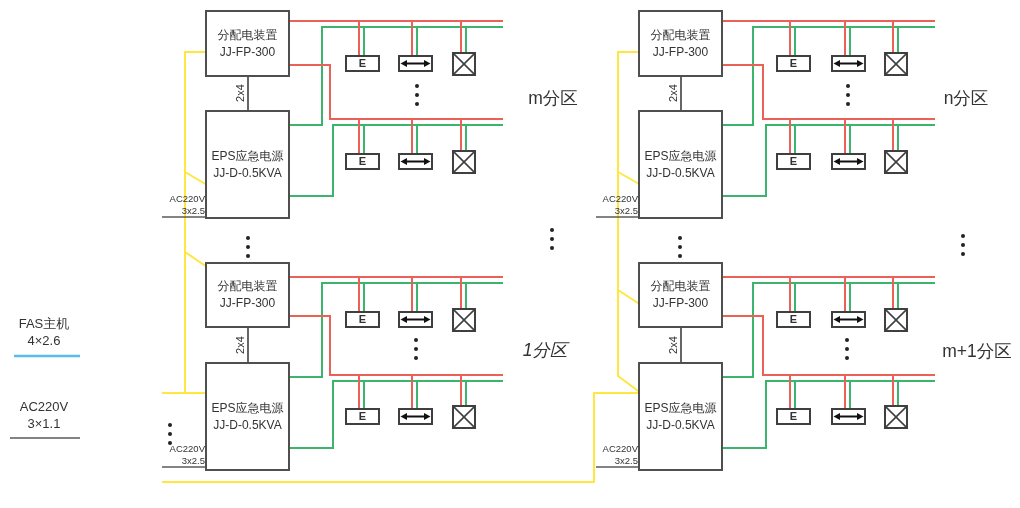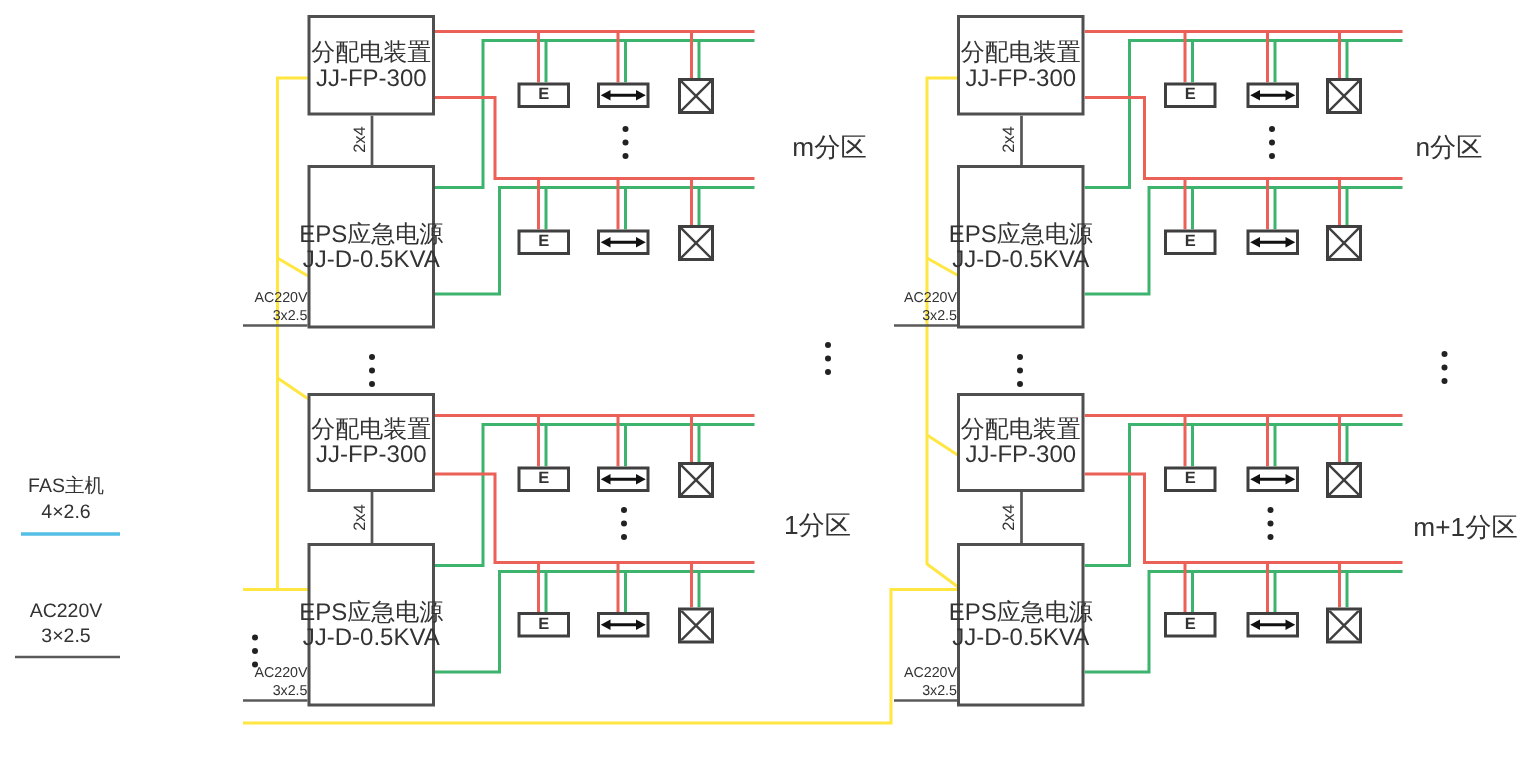--- a/index.html
+++ b/index.html
@@ -18,21 +18,21 @@
   .w-yellow{stroke:var(--yellow);stroke-width:2;fill:none;}
   .w-blue{stroke:var(--blue);stroke-width:2.4;fill:none;}
   .w-black{stroke:#5a5a5a;stroke-width:1.6;fill:none;}
   .w-link{stroke:#565656;stroke-width:1.8;fill:none;}
   .dot{fill:#222;}
   .box{
     position:absolute;background:#fff;border:2px solid var(--border);
     display:flex;flex-direction:column;align-items:center;justify-content:center;
     text-align:center;box-sizing:border-box;z-index:3;
   }
-  .box .bl{font-size:16px;line-height:17px;white-space:nowrap;}
+  .box .bl{font-size:12px;line-height:17px;white-space:nowrap;}
   .ctrl .bl{font-size:13.5px;line-height:20px;}
   .dev{
     position:absolute;background:#fff;border:2px solid #3f3f3f;box-sizing:border-box;
     display:flex;align-items:center;justify-content:center;z-index:3;
   }
   .dev-e{width:35px;height:17px;font-size:11px;font-weight:bold;line-height:1;}
   .dev-ar{width:35px;height:17px;}
   .dev-x{width:24px;height:24px;}
   .lbl{position:absolute;z-index:4;}
   .zone{font-size:17.5px;text-align:center;width:90px;white-space:nowrap;}
@@ -184,21 +184,21 @@
     <div class="bl">EPS应急电源</div>
     <div class="bl">JJ-D-0.5KVA</div>
   </div>
 
   <div class="lbl inlabel" style="left:8px;top:315px;">
     <div>FAS主机</div>
     <div>4×2.6</div>
   </div>
   <div class="lbl inlabel" style="left:8px;top:398px;">
     <div>AC220V</div>
-    <div>3×2.5</div>
+    <div>3×1.1</div>
   </div>
 
   <div class="lbl acsmall" style="left:163px;top:193px;">
     <div>AC220V</div>
     <div>3x2.5</div>
   </div>
   <div class="lbl acsmall" style="left:163px;top:443px;">
     <div>AC220V</div>
     <div>3x2.5</div>
   </div>
@@ -211,21 +211,21 @@
     <div>3x2.5</div>
   </div>
 
   <div class="lbl rot" style="left:225px;top:87px;">2x4</div>
   <div class="lbl rot" style="left:225px;top:339px;">2x4</div>
   <div class="lbl rot" style="left:658px;top:87px;">2x4</div>
   <div class="lbl rot" style="left:658px;top:339px;">2x4</div>
 
   <div class="lbl zone" style="left:921px;top:86px;">n分区</div>
   <div class="lbl zone" style="left:508px;top:86px;">m分区</div>
-  <div class="lbl zone" style="left:500px;top:338px;">1分区</div>
+  <div class="lbl zone" style="left:500px;top:338px;font-style:italic;">1分区</div>
   <div class="lbl zone" style="left:932px;top:339px;">m+1分区</div>
 
   <div class="dev dev-e" style="left:345px;top:55px;">
       <span>E</span>
     </div>
   <div class="dev dev-ar" style="left:398px;top:55px;">
       <svg width="31" height="13" viewBox="0 0 31 13">
         <line x1="5" y1="6.5" x2="26" y2="6.5" stroke="#111" stroke-width="2"></line>
         <polygon points="0.5,6.5 7,3 7,10" fill="#111"></polygon>
         <polygon points="30.5,6.5 24,3 24,10" fill="#111"></polygon>

